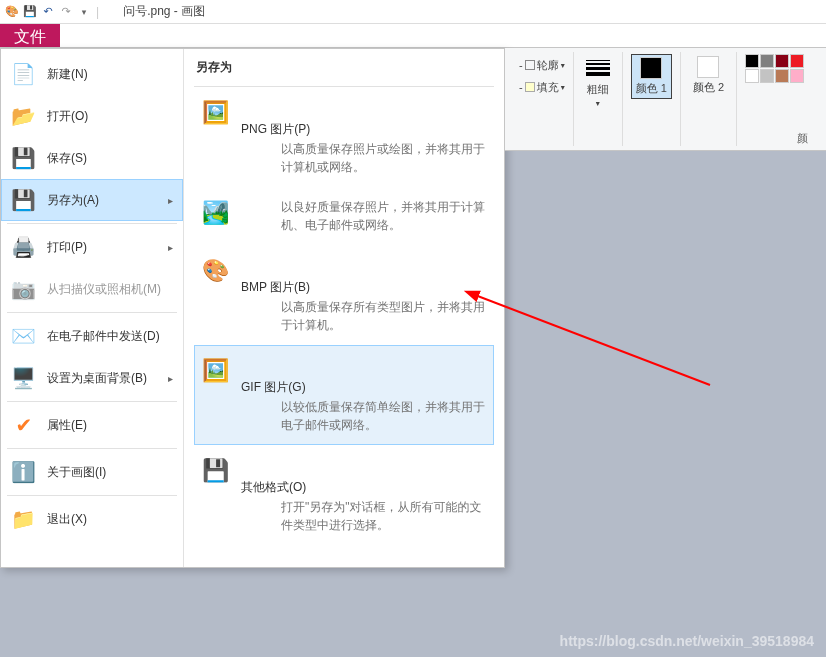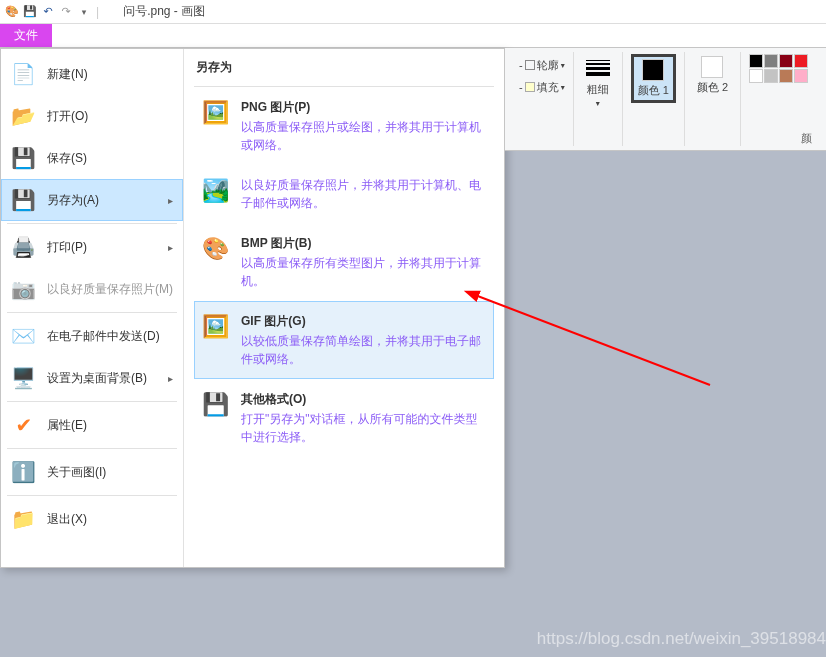--- a/index.html
+++ b/index.html
@@ -5,56 +5,56 @@
     * { margin: 0; padding: 0; box-sizing: border-box; font-family: "Microsoft YaHei", "Segoe UI", sans-serif; }
     body { width: 826px; height: 657px; background: #b4bbc8; overflow: hidden; position: relative; }
     
     .titlebar { background: #fff; height: 24px; display: flex; align-items: center; padding: 0 4px; font-size: 12px; color: #444; border-bottom: 1px solid #ddd; }
     .titlebar-icons { display: flex; gap: 2px; align-items: center; }
     .tb-ico { width: 16px; height: 16px; display: flex; align-items: center; justify-content: center; font-size: 11px; }
     .titlebar-sep { color: #ccc; margin: 0 4px; }
     .titlebar-title { margin-left: 20px; }
     
     .ribbon-tabs { background: #fff; height: 24px; display: flex; border-bottom: 1px solid #c5c5c5; }
-    .ribbon-tab { padding: 3px 14px; font-size: 12px; background: #d946ef; color: #fff; }
+    .ribbon-tab { padding: 3px 14px; font-size: 16px; background: #be185d; color: #fff; }
     
     .main { display: flex; height: calc(100% - 48px); }
     
     .file-menu { width: 505px; height: 520px; background: #fff; border: 1px solid #c5c5c5; display: flex; box-shadow: 3px 3px 8px rgba(0,0,0,0.2); }
     .file-left { width: 183px; border-right: 1px solid #e1e1e1; padding: 4px 0; }
     .file-item { display: flex; align-items: center; padding: 8px 10px; font-size: 12px; color: #333; gap: 10px; cursor: pointer; }
     .file-item.hovered { background: #cce8ff; border: 1px solid #99d1ff; padding: 7px 9px; }
     .file-item .mico { width: 26px; height: 26px; display: flex; align-items: center; justify-content: center; font-size: 20px; }
     .file-item .arrow { margin-left: auto; color: #666; font-size: 10px; }
     .file-sep { height: 1px; background: #e1e1e1; margin: 2px 6px; }
     
     .file-right { flex: 1; padding: 6px 10px; }
     .file-right-header { font-size: 12px; font-weight: bold; color: #333; padding: 4px 2px 10px; border-bottom: 1px solid #e1e1e1; }
     .saveas-item { display: flex; gap: 10px; padding: 10px 6px; border: 1px solid transparent; cursor: pointer; }
     .saveas-item.hovered { background: #e5f1fb; border: 1px solid #99d1ff; }
     .saveas-icon { width: 30px; height: 30px; flex-shrink: 0; display: flex; align-items: center; justify-content: center; font-size: 22px; }
     .saveas-text { font-size: 12px; color: #333; line-height: 1.5; }
-    .saveas-title { font-weight: bold; margin-bottom: 2px; }
-    .saveas-desc { color: #8b5cf6; }
+    .saveas-title { font-weight: normal; margin-bottom: 2px; margin-top: 22px; }
+    .saveas-desc { color: #737373; margin-left: 40px; }
     
     .ribbon-area { flex: 1; background: #f5f6f7; height: 103px; border-bottom: 1px solid #c5c5c5; display: flex; padding: 4px 6px; font-size: 11px; color: #444; }
     .ribbon-group { border-right: 1px solid #ddd; padding: 2px 8px 14px; position: relative; text-align: center; }
     .ribbon-group-label { position: absolute; bottom: 0; left: 0; right: 0; font-size: 11px; color: #666; text-align: right; padding-right: 4px; }
     .ribbon-btn { padding: 2px 4px; display: flex; flex-direction: column; align-items: center; gap: 2px; font-size: 11px; }
-    .ribbon-btn.active { background: #cce4f7; border: 3px solid #404040; }
+    .ribbon-btn.active { background: #cce4f7; border: 1px solid #404040; }
     .ribbon-row { display: flex; align-items: center; gap: 2px; height: 22px; }
     .color-swatch { width: 22px; height: 22px; border: 1px solid #ccc; }
     .mini-swatch { width: 14px; height: 14px; border: 1px solid #ccc; }
     .palette { display: grid; grid-template-columns: repeat(4, 14px); gap: 1px; }
     
     .canvas-area { background: #b4bbc8; }
     
     .annotation-arrow { position: absolute; top: 275px; left: 460px; pointer-events: none; }
     
-    .watermark { position: absolute; bottom: 8px; right: 0; color: rgba(255,255,255,0.55); font-size: 17px; font-family: Arial; }
+    .watermark { position: absolute; bottom: 8px; right: 12px; color: rgba(255,255,255,0.55); font-size: 14px; font-family: Arial; font-weight: bold; }
   </style>
 </head>
 <body>
 
 <div class="titlebar">
   <div class="titlebar-icons">
     <span class="tb-ico">🎨</span>
     <span class="tb-ico" style="color:#2b579a">💾</span>
     <span class="tb-ico" style="color:#2b579a">↶</span>
     <span class="tb-ico" style="color:#999">↷</span>
@@ -91,21 +91,21 @@
         <span class="arrow">▸</span>
       </div>
       <div class="file-sep"></div>
       <div class="file-item">
         <span class="mico">🖨️</span>
         <span>打印(P)</span>
         <span class="arrow">▸</span>
       </div>
       <div class="file-item">
         <span class="mico" style="opacity:.5">📷</span>
-        <span style="color:#999">以良好质量保存照片(M)</span>
+        <span style="color:#999">从扫描仪或照相机(M)</span>
       </div>
       <div class="file-sep"></div>
       <div class="file-item">
         <span class="mico">✉️</span>
         <span>在电子邮件中发送(D)</span>
       </div>
       <div class="file-item">
         <span class="mico">🖥️</span>
         <span>设置为桌面背景(B)</span>
         <span class="arrow">▸</span>

